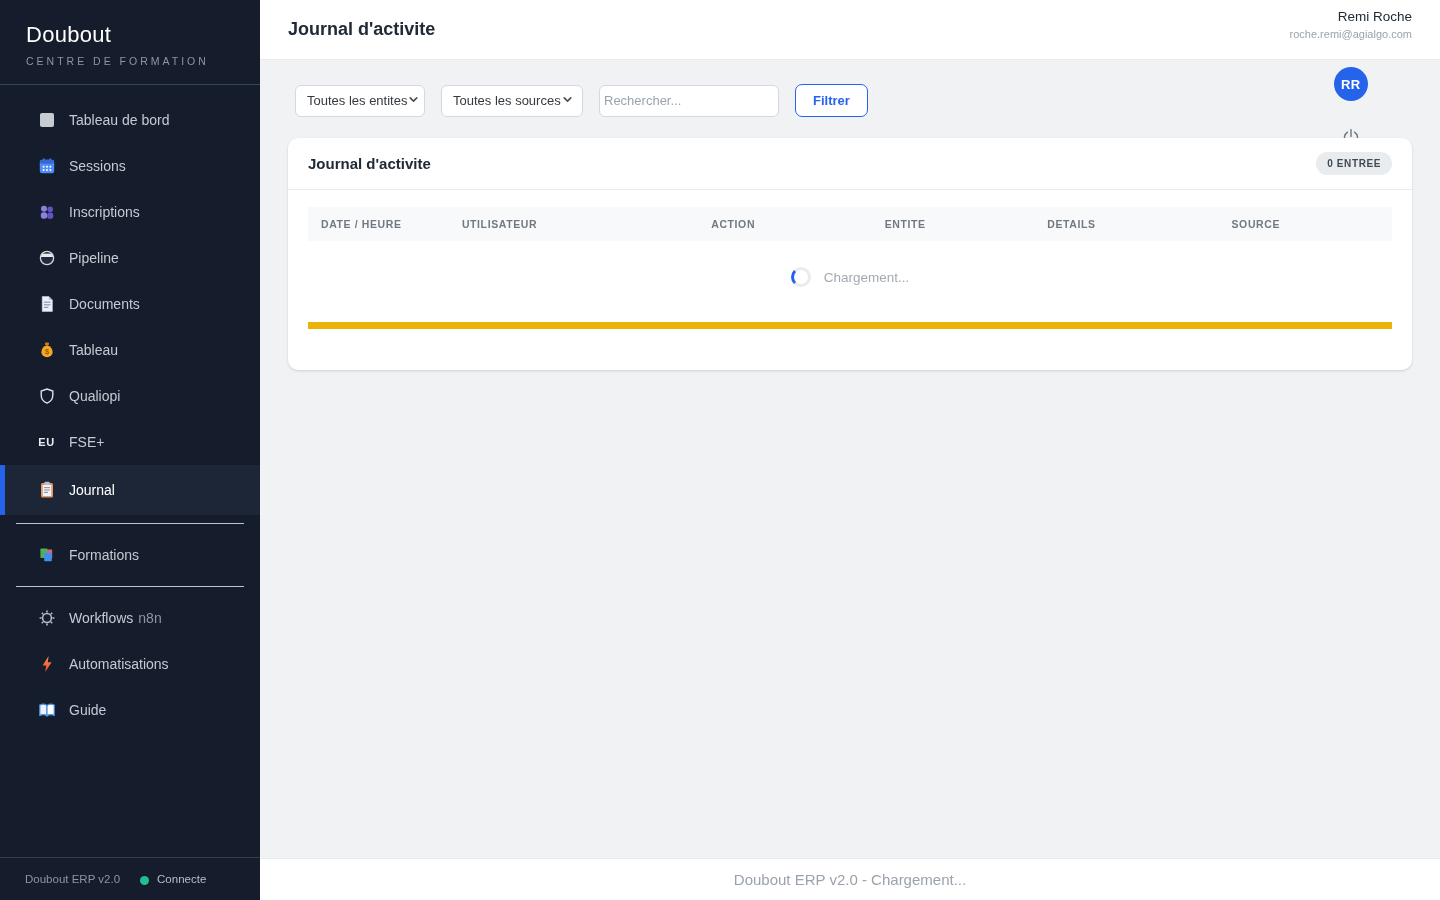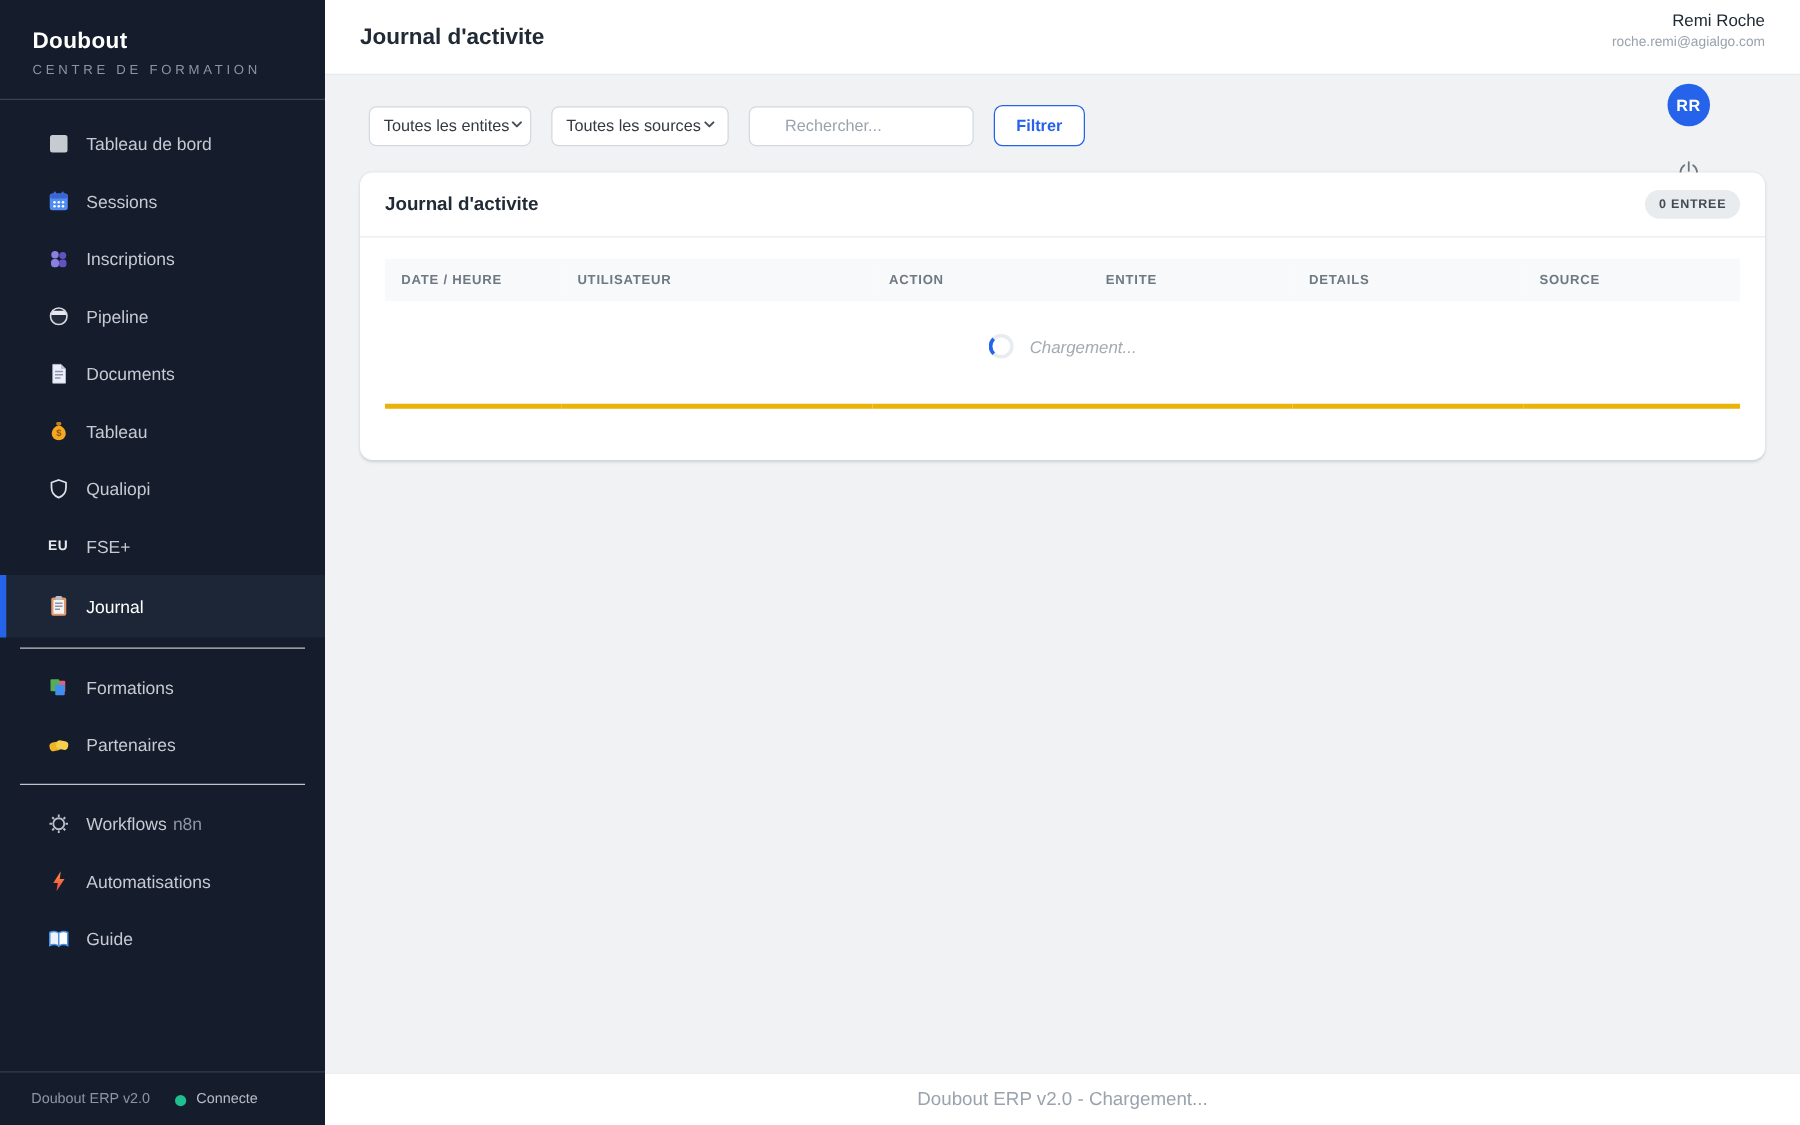--- a/index.html
+++ b/index.html
@@ -2,21 +2,21 @@
 <html><head>
 <meta charset="utf-8">
 <style>
   * { margin:0; padding:0; box-sizing:border-box; }
   html,body { width:1440px; height:900px; overflow:hidden; font-family:"Liberation Sans", sans-serif; background:#f0f2f4; }
   .app { display:flex; width:1440px; height:900px; }
 
   
   .sidebar { width:260px; min-width:260px; background:#151c2b; color:#c5cad3; display:flex; flex-direction:column; }
   .logo-block { padding:22px 26px 17px; border-bottom:1px solid #3a4354; }
-  .logo-title { color:#ffffff; font-size:18px; font-weight:bold; letter-spacing:.3px; }
+  .logo-title { color:#ffffff; font-size:22px; font-weight:normal; letter-spacing:.3px; }
   .logo-subtitle { margin-top:7px; color:#8d95a5; font-size:10.5px; letter-spacing:3px; }
   .nav { flex:0 0 auto; padding-top:12px; }
   .nav-item { height:46px; display:flex; align-items:center; padding-left:31px; font-size:14px; color:#c5cad3; cursor:pointer; border-left:5px solid transparent; }
   .nav-item .nicon { width:21px; height:21px; margin-right:12px; display:flex; align-items:center; justify-content:center; flex:0 0 21px; }
   .nav-item.active { background:#1d2637; border-left:5px solid #2563eb; color:#ffffff; height:50px; }
   .nav-divider { border-top:1px solid #dee2e6; margin:8px 16px; opacity:.85; }
   .eu-text { font-size:11px; font-weight:bold; color:#e8eaee; letter-spacing:.5px; }
   .suffix { color:#8d95a5; margin-left:5px; }
   .sidebar-footer { margin-top:auto; border-top:1px solid rgba(255,255,255,.14); padding:15px 25px; display:flex; align-items:center; font-size:11.5px; color:#8d95a5; }
   .status-wrap { display:flex; align-items:flex-end; margin-left:20px; color:#b7bdc8; }
@@ -35,35 +35,35 @@
 
   .content { flex:1; padding:24px 28px; }
 
   
   .filter-bar { display:flex; align-items:center; gap:16px; padding-left:7px; }
   .fake-select { height:32px; background:#fff; border:1px solid #d4d9df; border-radius:6px; display:flex; align-items:center; padding:0 11px; font-size:13px; color:#343a40; cursor:pointer; }
   .fake-select .sel-label { white-space:nowrap; }
   .fake-select svg { margin-left:auto; }
   .sel-entities { width:130px; }
   .sel-sources { width:142px; }
-  .search-input { width:180px; height:32px; border:1px solid #d4d9df; border-radius:6px; padding:0 28px; font-size:13px; color:#343a40; font-family:"Liberation Sans", sans-serif; background:#fff; }
+  .search-input { width:180px; height:32px; border:1px solid #d4d9df; border-radius:6px; padding:0 4px; font-size:13px; color:#343a40; font-family:"Liberation Sans", sans-serif; background:#fff; }
   .search-input::placeholder { color:#9aa3ad; }
   .filter-btn { height:33px; padding:0 17px; background:#fff; border:1.5px solid #2563eb; color:#2563eb; border-radius:7px; font-size:13px; font-weight:bold; cursor:pointer; font-family:"Liberation Sans", sans-serif; }
 
   
   .card { margin-top:21px; background:#fff; border-radius:10px; box-shadow:0 1px 3px rgba(20,30,50,.10), 0 1px 2px rgba(20,30,50,.06); }
   .card-header { display:flex; align-items:center; justify-content:space-between; padding:14px 20px; border-bottom:1px solid #e8eaed; }
   .card-title { font-size:15px; font-weight:600; color:#212b36; }
   .badge { background:#e9ecef; color:#424a53; font-size:10px; font-weight:bold; letter-spacing:.6px; padding:6px 11px; border-radius:12px; white-space:nowrap; }
   .table-wrap { padding:17px 20px 0; }
   table { width:100%; border-collapse:collapse; }
   thead th { background:#f8f9fa; text-align:left; font-size:10.5px; font-weight:600; color:#6f7983; letter-spacing:.6px; padding:11px 13px; white-space:nowrap; }
   th:nth-child(1){width:13%;} th:nth-child(2){width:23%;} th:nth-child(3){width:16%;}
   th:nth-child(4){width:15%;} th:nth-child(5){width:17%;} th:nth-child(6){width:16%;}
-  .loading-cell { padding:26px 0 31px; text-align:center; border-bottom:4px solid #eab308;font-style:italic; }
+  .loading-cell { padding:26px 0 31px; text-align:center; border-bottom:7px solid #eab308; }
   .loading-inner { display:inline-flex; align-items:center; gap:13px; }
   .spinner { width:20px; height:20px; border-radius:50%; border:3px solid #e9ecef; border-left-color:#2563eb; animation:spin 1s linear infinite; }
   @keyframes spin { to { transform:rotate(360deg); } }
   .loading-text { font-size:13.5px; color:#a4aab3; }
   .card-bottom-space { height:41px; }
 
   
   .page-footer { height:42px; background:#fff; border-top:1px solid #e8eaed; display:flex; align-items:center; justify-content:center; font-size:15px; color:#9aa3ad; }
 </style>
 </head>
@@ -193,29 +193,20 @@
         <span class="nicon">
           <svg width="20" height="20" viewBox="0 0 20 20">
             <rect x="8.6" y="4.6" width="6.6" height="9" rx="0.8" fill="#e4607a"></rect>
             <rect x="3.4" y="3.4" width="7" height="9.6" rx="0.8" fill="#53ae57"></rect>
             <rect x="7.2" y="7.8" width="7.6" height="8.4" rx="0.8" fill="#3f8ef0"></rect>
           </svg>
         </span>
         <span>Formations</span>
       </div>
 
-      <div class="nav-item">
-        <span class="nicon">
-          <svg width="20" height="20" viewBox="0 0 20 20">
-            <rect x="2.6" y="7.6" width="9.6" height="7" rx="3.2" fill="#f0b429" transform="rotate(-14 7.4 11.1)"></rect>
-            <rect x="8" y="6.6" width="9.6" height="7" rx="3.2" fill="#f7ce4e" transform="rotate(10 12.8 10.1)"></rect>
-          </svg>
-        </span>
-        <span>Partenaires</span>
-      </div>
 
       <div class="nav-divider"></div>
 
       <div class="nav-item">
         <span class="nicon">
           <svg width="20" height="20" viewBox="0 0 20 20">
             <circle cx="10" cy="10" r="4.4" fill="none" stroke="#b9c0ca" stroke-width="1.5"></circle>
             <g stroke="#b9c0ca" stroke-width="1.5">
               <line x1="10" y1="2.6" x2="10" y2="4.6"></line>
                 <line x1="10" y1="15.4" x2="10" y2="17.4"></line>

